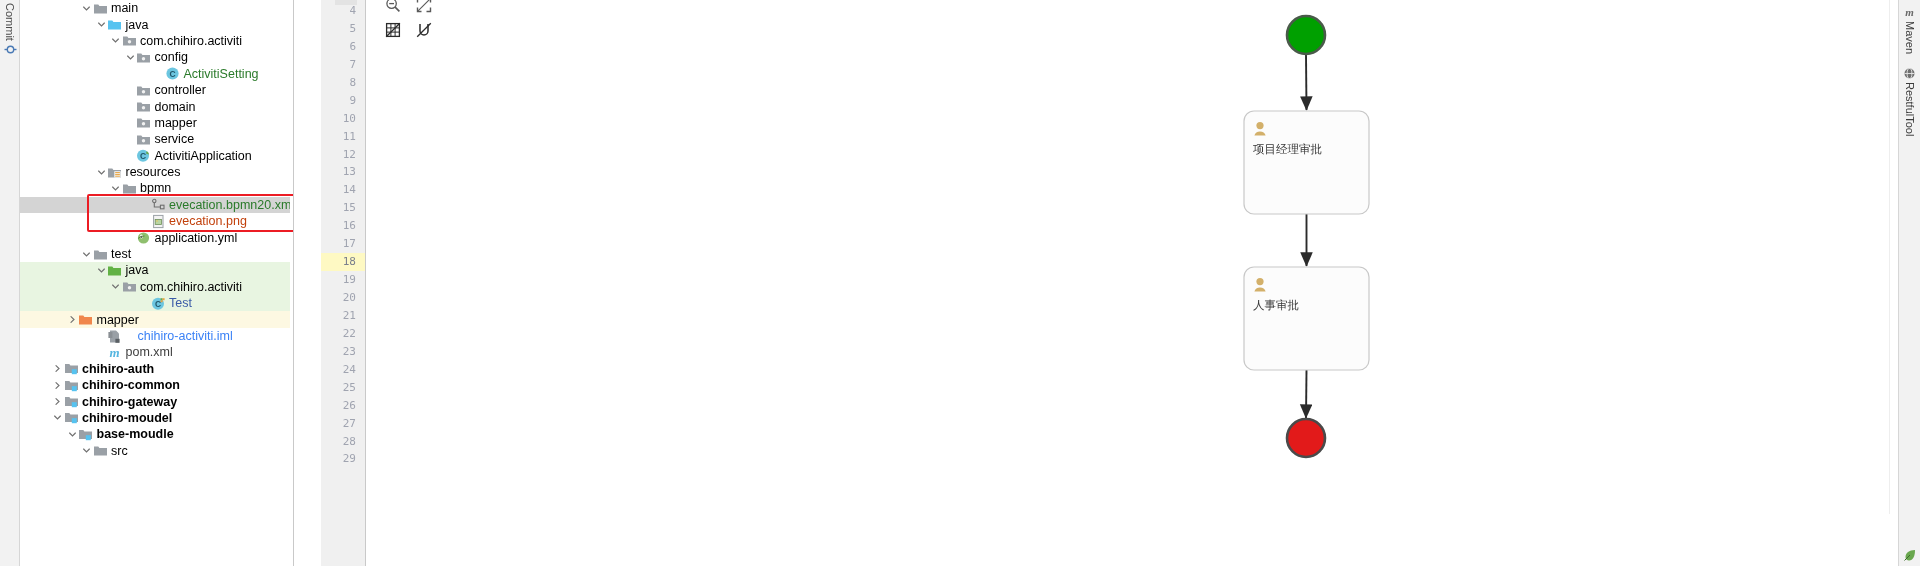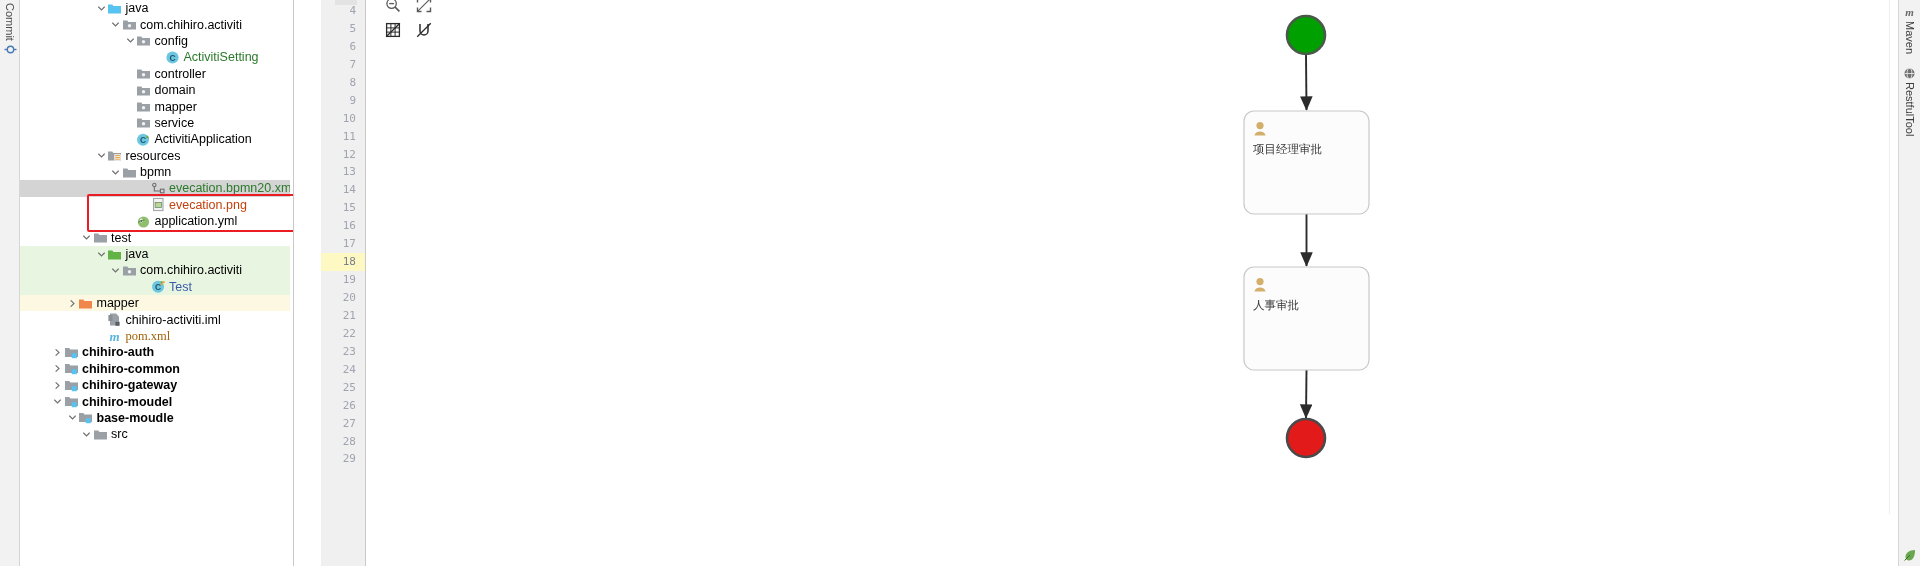--- a/index.html
+++ b/index.html
@@ -198,20 +198,33 @@
           <circle cx="6.5" cy="6.5" r="3.2" fill="none" stroke="#4a7ab5" stroke-width="1.4"></circle>
           <line x1="0.5" y1="6.5" x2="3.3" y2="6.5" stroke="#4a7ab5" stroke-width="1.4"></line>
           <line x1="9.7" y1="6.5" x2="12.5" y2="6.5" stroke="#4a7ab5" stroke-width="1.4"></line>
         </svg>
       </div>
     </div>
   </div>
 
   <div class="tree-panel">
     <div id="tree-rows">
+        <div class="tree-row" style="padding-left: 61px;">
+          <span class="twisty">
+            <svg width="9" height="9" viewBox="0 0 9 9">
+              <path d="M1.6 3 L4.5 6 L7.4 3" fill="none" stroke="#707070" stroke-width="1.15" stroke-linecap="round"></path>
+            </svg>
+          </span>
+          <span class="ficon" style="display: flex; align-items: center; justify-content: center; width: 16px; height: 16px;">
+            <svg width="15" height="15" viewBox="0 0 15 15">
+              <path d="M1 3.5h4.3l1.1 1.4H14v7.6H1z" fill="#9aa0a6"></path>
+            </svg>
+          </span>
+          <span class="tlabel">main</span>
+        </div>
         <div class="tree-row" style="padding-left: 75.5px;">
           <span class="twisty">
             <svg width="9" height="9" viewBox="0 0 9 9">
               <path d="M1.6 3 L4.5 6 L7.4 3" fill="none" stroke="#707070" stroke-width="1.15" stroke-linecap="round"></path>
             </svg>
           </span>
           <span class="ficon" style="display: flex; align-items: center; justify-content: center; width: 16px; height: 16px;">
             <svg width="15" height="15" viewBox="0 0 15 15">
               <path d="M1 3.5h4.3l1.1 1.4H14v7.6H1z" fill="#56c3f0"></path>
             </svg>
@@ -443,30 +456,30 @@
         </div>
         <div class="tree-row" style="padding-left: 75.5px;">
           <span class="twisty"></span>
           <span class="ficon" style="display: flex; align-items: center; justify-content: center; width: 16px; height: 16px;">
             <svg width="15" height="15" viewBox="0 0 15 15">
               <path d="M3 1.6h6l3 3v9H3z" fill="#9aa0a6"></path>
               <rect x="1.4" y="3" width="4" height="6" fill="#8a8f94"></rect>
               <rect x="8.4" y="9.8" width="4.2" height="4" fill="#5a5f64"></rect>
             </svg>
           </span>
-          <span class="tlabel" style="color: #000000;">chihiro-activiti.iml</span>
+          <span class="tlabel" style="color: #3b82f6; margin-left: 12px;">chihiro-activiti.iml</span>
         </div>
         <div class="tree-row" style="padding-left: 75.5px;">
           <span class="twisty"></span>
           <span class="ficon" style="display: flex; align-items: center; justify-content: center; width: 16px; height: 16px;">
             <svg width="15" height="15" viewBox="0 0 15 15">
               <text x="7.5" y="12" font-family="Liberation Serif, serif" font-size="13" font-style="italic" font-weight="bold" fill="#56b6e0" text-anchor="middle">m</text>
             </svg>
           </span>
-          <span class="tlabel" style="color: #a16207; font-family: Liberation Serif, serif;">pom.xml</span>
+          <span class="tlabel" style="color: #404040;">pom.xml</span>
         </div>
         <div class="tree-row" style="padding-left: 32px;">
           <span class="twisty">
             <svg width="9" height="9" viewBox="0 0 9 9">
               <path d="M3 1.6 L6 4.5 L3 7.4" fill="none" stroke="#707070" stroke-width="1.15" stroke-linecap="round"></path>
             </svg>
           </span>
           <span class="ficon" style="display: flex; align-items: center; justify-content: center; width: 16px; height: 16px;">
             <svg width="15" height="15" viewBox="0 0 15 15">
               <path d="M1 3h4.3l1.1 1.4H14v7.6H1z" fill="#9aa0a6"></path>

